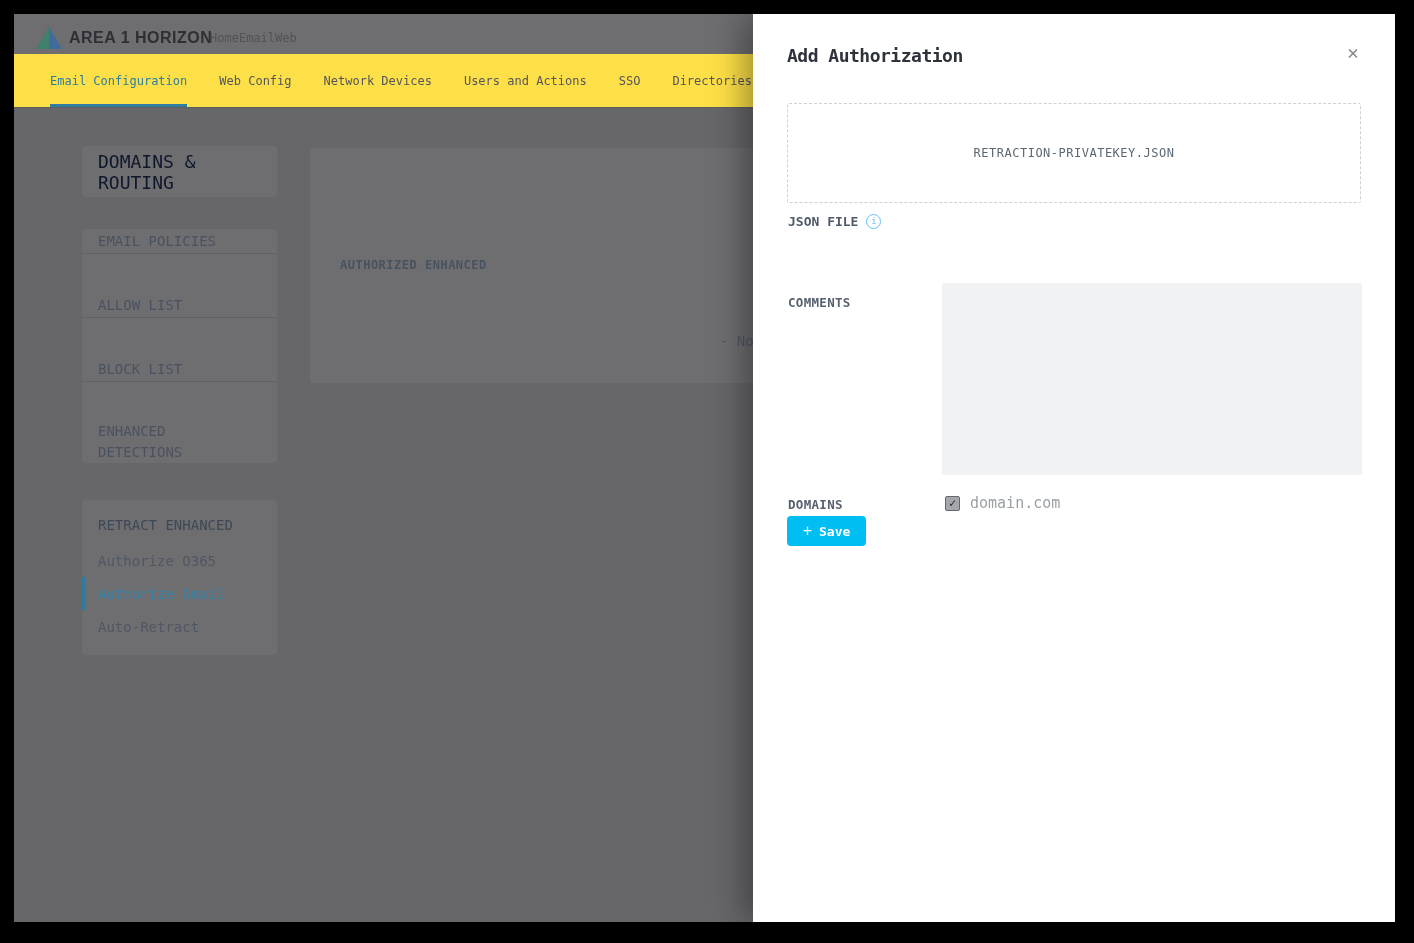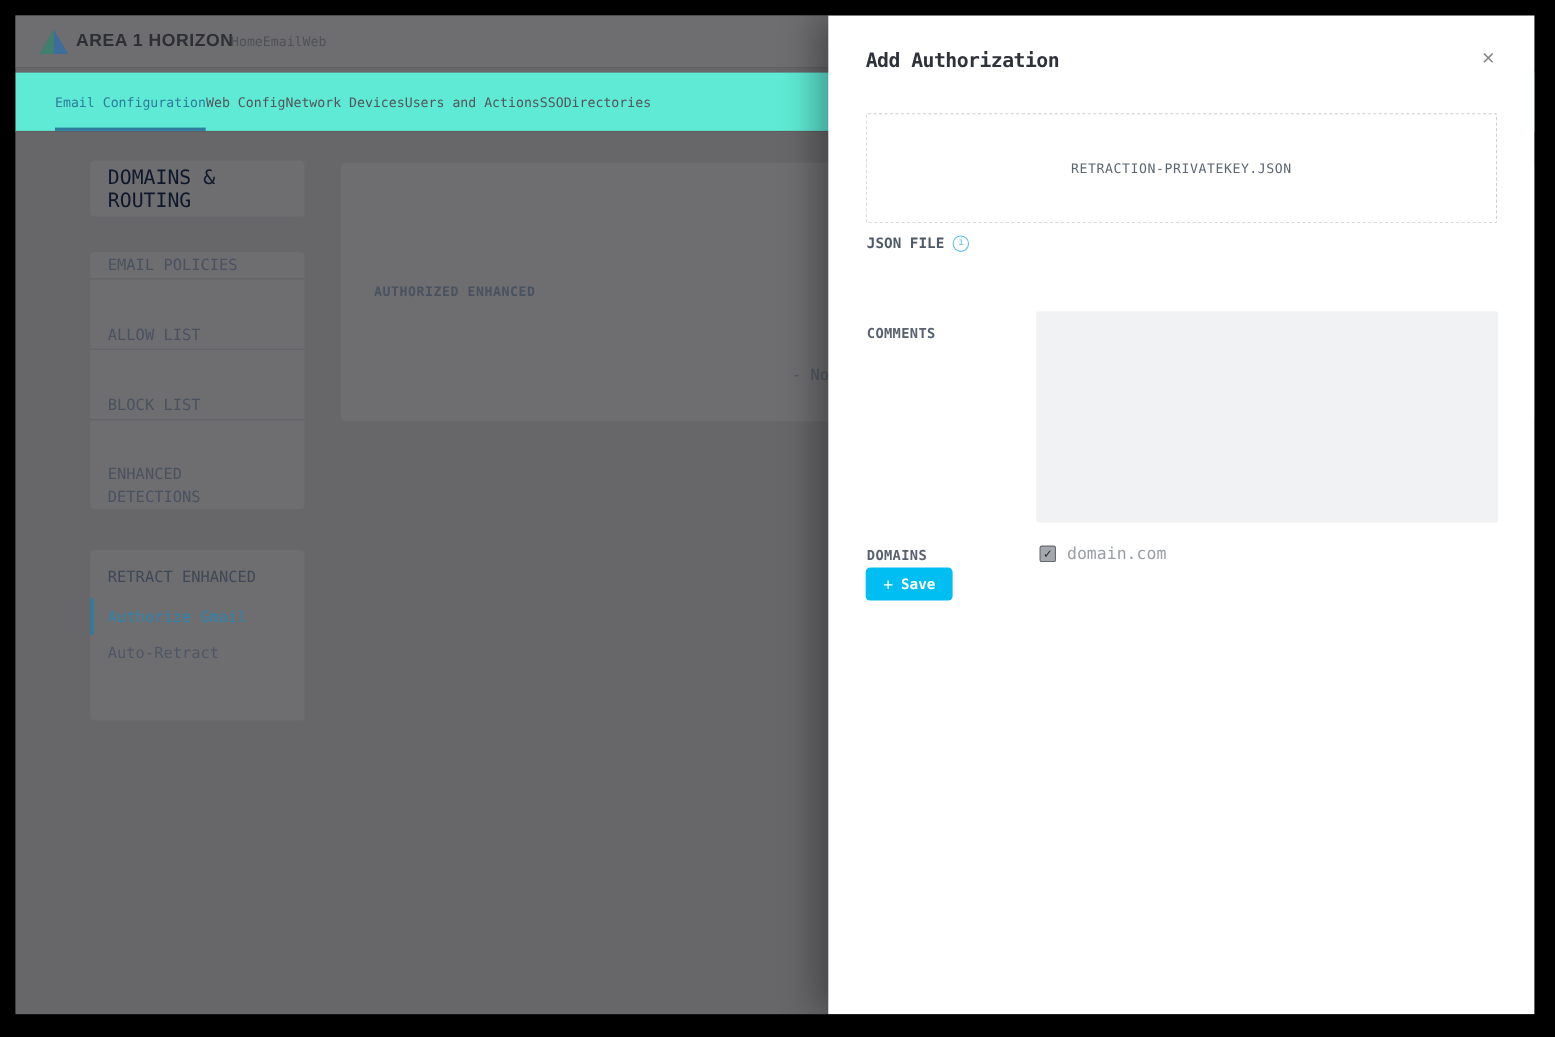--- a/index.html
+++ b/index.html
@@ -12,21 +12,21 @@
   
   .topbar { position:absolute; left:0; top:0; width:100%; height:48px; background:#6e6e71; border-bottom:1px solid #5e5e61;padding-left:40px; }
   .logo { position:absolute; left:22px; top:0; height:48px; display:flex; align-items:center; gap:7px; }
   .tri { position:relative; width:26px; height:22px; display:inline-block; }
   .tri .t-blue { position:absolute; inset:0; background:#3e6c9c; clip-path:polygon(50% 0,100% 100%,0 100%); }
   .tri .t-green { position:absolute; inset:0; background:#41806a; clip-path:polygon(50% 0,50% 100%,0 100%); }
   .logo-text { font-family:"Liberation Sans","DejaVu Sans",sans-serif; font-weight:700; font-size:16px; letter-spacing:.5px; color:#2d2f34; }
   .nav { position:absolute; left:196px; top:0; height:48px; display:flex; align-items:center; }
   .nav-item { font-size:12px; color:#515258; cursor:pointer; }
 
-  .tabbar { position:absolute; left:0; top:52px; width:100%; height:54px; background:#5eead4; border-bottom:1px solid #5e5e61; display:flex; align-items:stretch; padding-left:36px; }
+  .tabbar { position:absolute; left:0; top:40px; width:100%; height:54px; background:#fde047; border-bottom:1px solid #5e5e61; display:flex; align-items:stretch; padding-left:36px; gap:32px; }
   .tab { position:relative; display:flex; align-items:center; font-size:12px; color:#54555b; white-space:nowrap; cursor:pointer; }
   .tab.active { color:#2f7c9e; }
   .tab.active::after { content:""; position:absolute; left:0; right:0; bottom:0; height:3px; background:#2f7c9e; }
 
   .side-card { position:absolute; left:68px; width:195px; background:#6e6e71; border-radius:4px; color:#4a5260; }
   .card-domains { top:132px; height:51px; display:flex; align-items:center; padding-left:16px; font-size:18px; color:#0f172a; }
   .card-policies { top:215px; height:234px; display:flex; flex-direction:column;gap:39px; }
   .policy-item { display:flex; align-items:center; padding-left:16px; font-size:14px; color:#4a5260; border-bottom:1px solid #626266; cursor:pointer; }
   .policy-item:nth-child(1){ height:55px; } .policy-item:nth-child(2){ height:54px; } .policy-item:nth-child(3){ height:54px;text-align:right; }
   .policy-item:last-child { height:71px; border-bottom:none; }
@@ -106,20 +106,21 @@
       <div class="policy-item">
           <span>BLOCK LIST</span>
         </div>
       <div class="policy-item">
           <span>ENHANCED DETECTIONS</span>
         </div>
     </div>
 
     <div class="side-card card-retract">
       <div class="retract-title">RETRACT ENHANCED</div>
+      <div class="retract-item">Authorize O365</div>
       <div class="retract-item active">Authorize Gmail</div>
       <div class="retract-item">Auto-Retract</div>
     </div>
 
     <div class="main-card">
       <div class="main-section-label">AUTHORIZED ENHANCED</div>
       <div class="main-empty">- No r</div>
     </div>
 
     <div class="scrim"></div>

